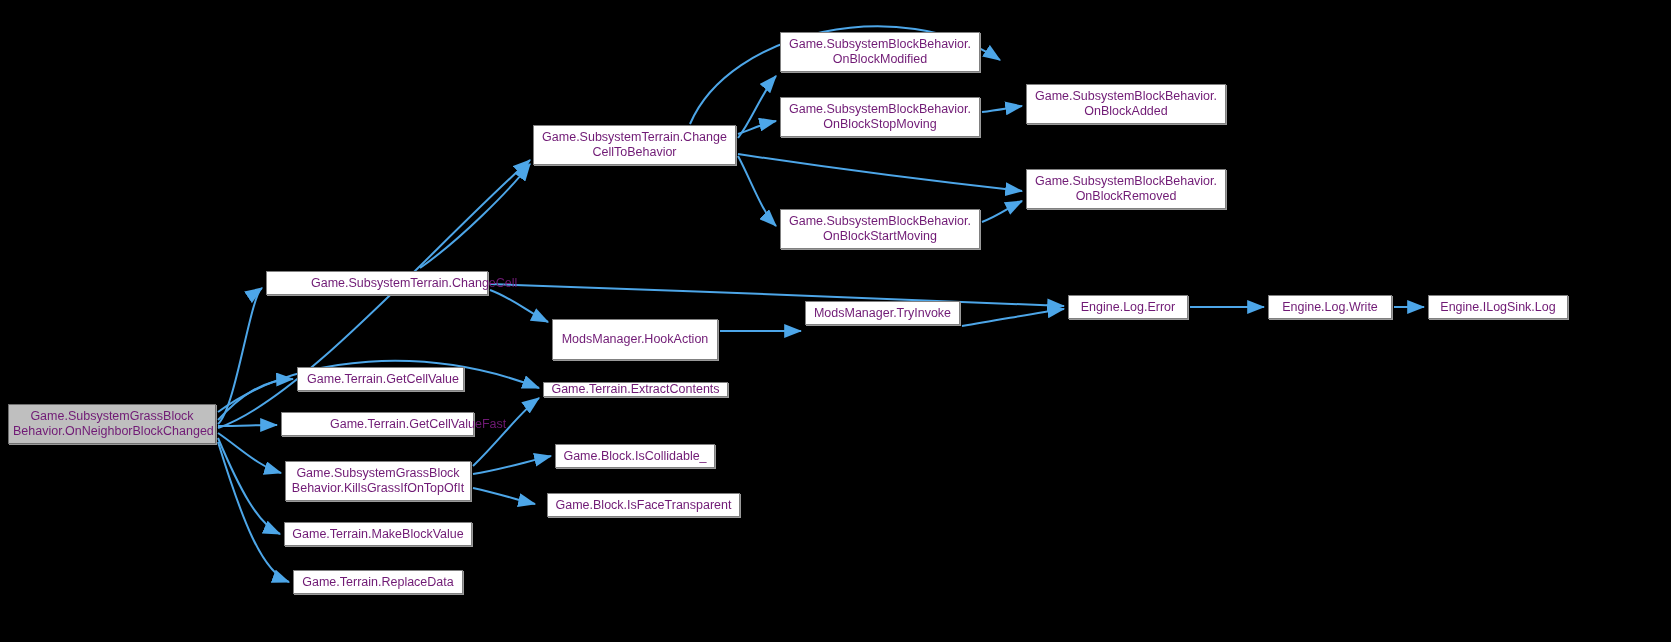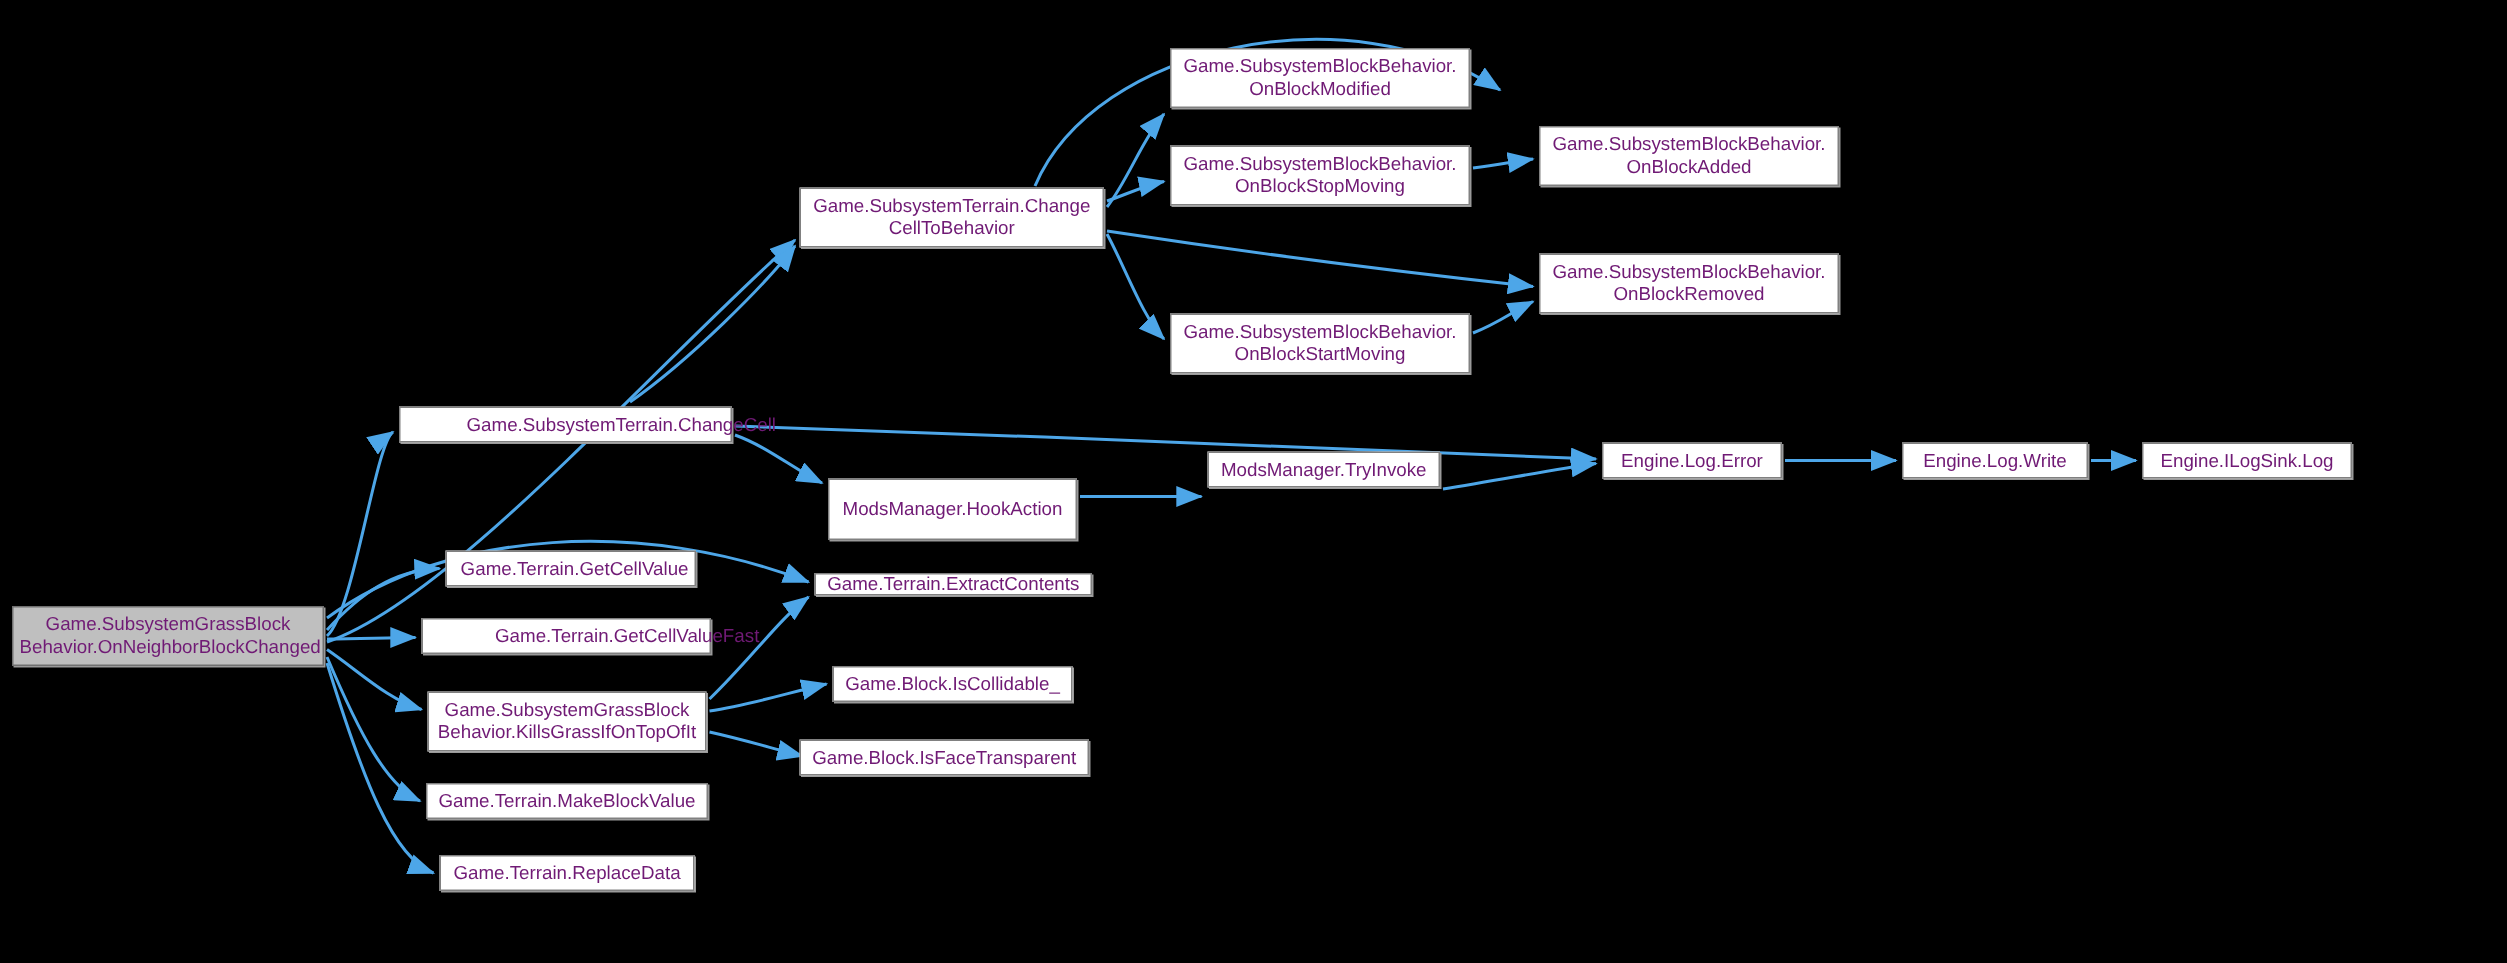--- a/index.html
+++ b/index.html
@@ -110,17 +110,17 @@
       <div class="gnode" style="left: 805px; top: 301px; width: 155px; height: 24px;"><span class="gnode-label">ModsManager.TryInvoke</span></div>
       <div class="gnode" style="left: 1068px; top: 295px; width: 120px; height: 24px;"><span class="gnode-label">Engine.Log.Error</span></div>
       <div class="gnode" style="left: 1268px; top: 295px; width: 124px; height: 24px;"><span class="gnode-label">Engine.Log.Write</span></div>
       <div class="gnode" style="left: 1428px; top: 295px; width: 140px; height: 24px;"><span class="gnode-label">Engine.ILogSink.Log</span></div>
       <div class="gnode" style="left: 297px; top: 367px; width: 167px; height: 24px; text-align: right;"><span class="gnode-label">Game.Terrain.GetCellValue</span></div>
       <div class="gnode" style="left: 543px; top: 382px; width: 185px; height: 15px;"><span class="gnode-label">Game.Terrain.ExtractContents</span></div>
       <div class="gnode" style="left: 281px; top: 412px; width: 193px; height: 24px; padding-left: 48px;"><span class="gnode-label">Game.Terrain.GetCellValueFast</span></div>
       <div class="gnode" style="left: 285px; top: 461px; width: 186px; height: 40px;"><span class="gnode-label">Game.SubsystemGrassBlock
 Behavior.KillsGrassIfOnTopOfIt</span></div>
       <div class="gnode" style="left: 555px; top: 444px; width: 160px; height: 24px;"><span class="gnode-label">Game.Block.IsCollidable_</span></div>
-      <div class="gnode" style="left: 533px; top: 493px; width: 193px; height: 24px;"><span class="gnode-label">Game.Block.IsFaceTransparent</span></div>
+      <div class="gnode" style="left: 547px; top: 493px; width: 193px; height: 24px;"><span class="gnode-label">Game.Block.IsFaceTransparent</span></div>
       <div class="gnode" style="left: 284px; top: 522px; width: 188px; height: 24px; justify-content: flex-end;"><span class="gnode-label">Game.Terrain.MakeBlockValue</span></div>
       <div class="gnode" style="left: 293px; top: 570px; width: 170px; height: 24px;"><span class="gnode-label">Game.Terrain.ReplaceData</span></div>
     </div>
 </div>
 
 </body></html>

